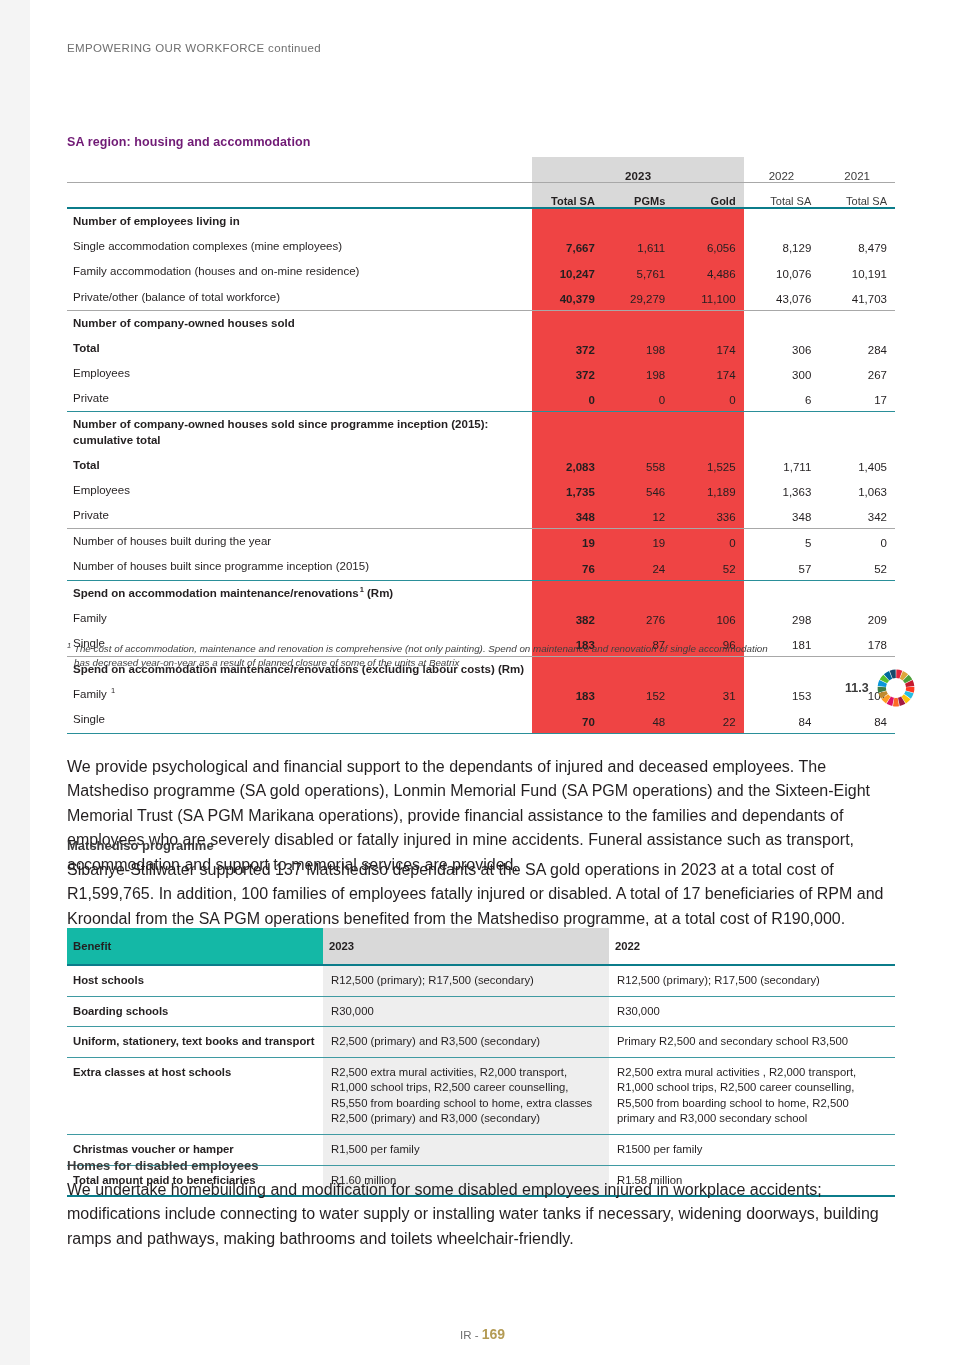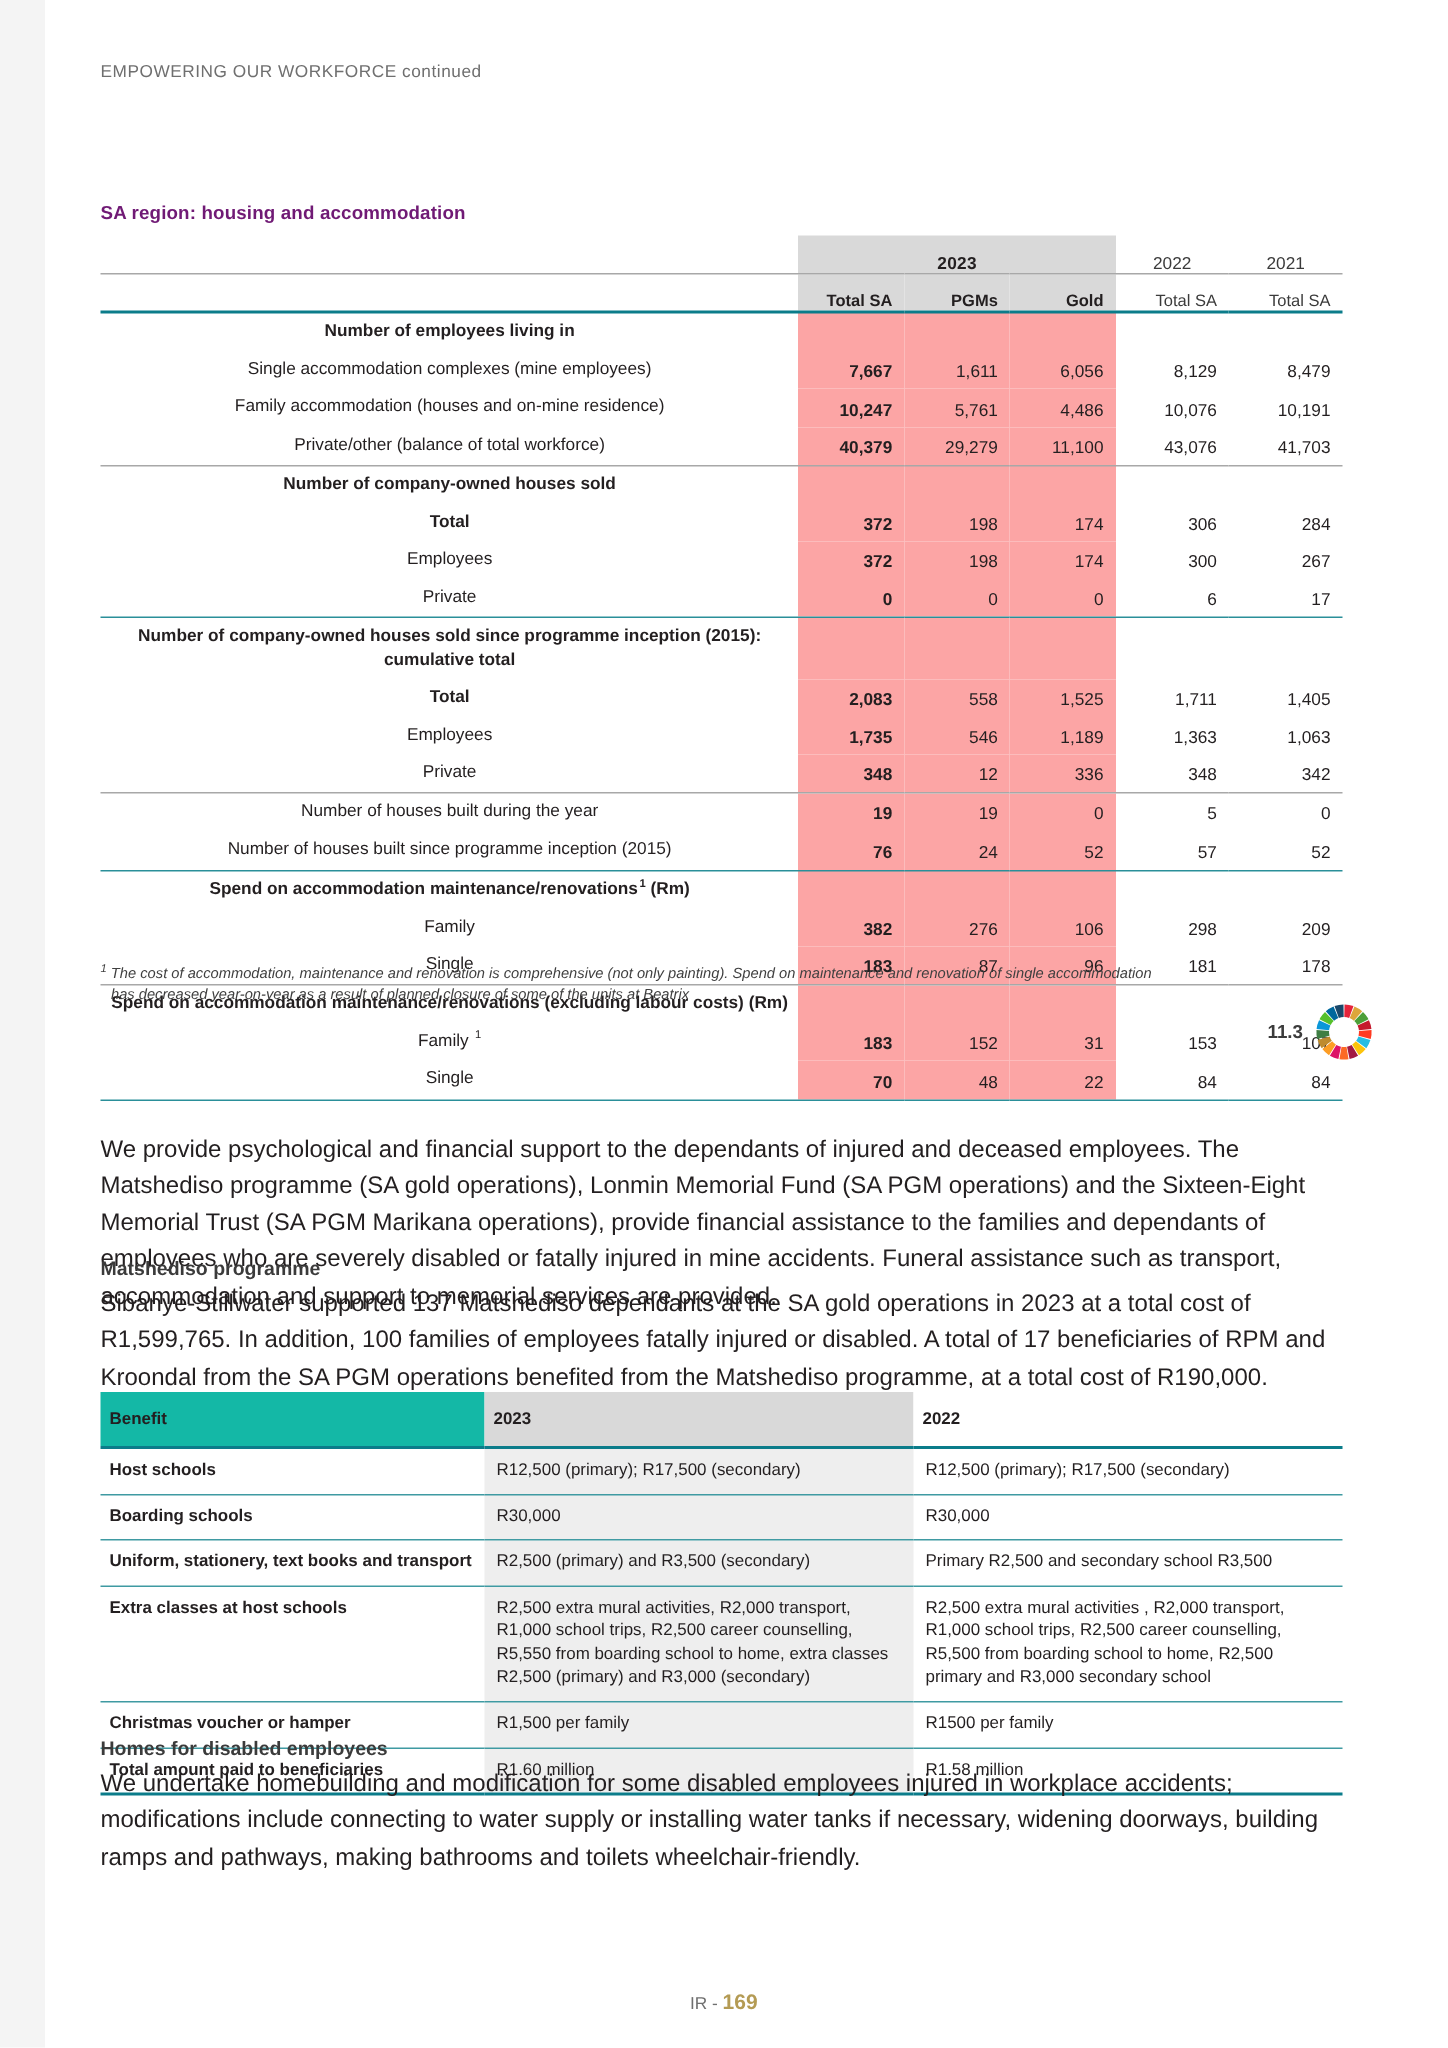--- a/index.html
+++ b/index.html
@@ -133,34 +133,34 @@
     height: 0;
     font-size: 0;
     line-height: 0;
   }
 
   td.lbl {
     padding: 5px 6px 5px 6px !important;
     font-size: 11.5px;
     color: #231f20;
     line-height: 1.32;
-    text-align: center;
+    text-align: left;
     margin-left: 14px;
   }
   td.lbl.bold { font-weight: bold; }
 
   td.num {
     text-align: right;
     padding: 5px 8px 5px 4px !important;
     font-size: 11.5px;
     color: #231f20;
     white-space: nowrap;
   }
   td.num.bold { font-weight: bold; }
-  .tint { background: #fca5a5; }
+  .tint { background: #ef4444; }
 
   sup.fn {
     font-size: 7.5px;
     vertical-align: super;
     line-height: 0;
     padding-left: 1px;
   }
 
   
   .footnote {

